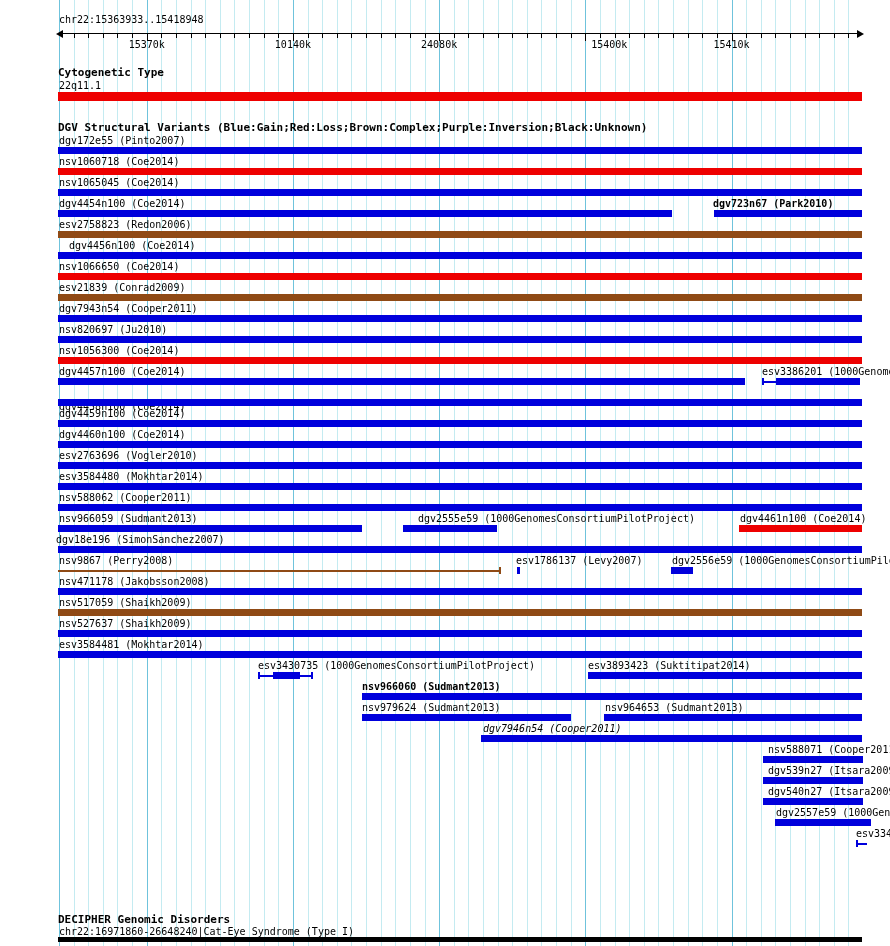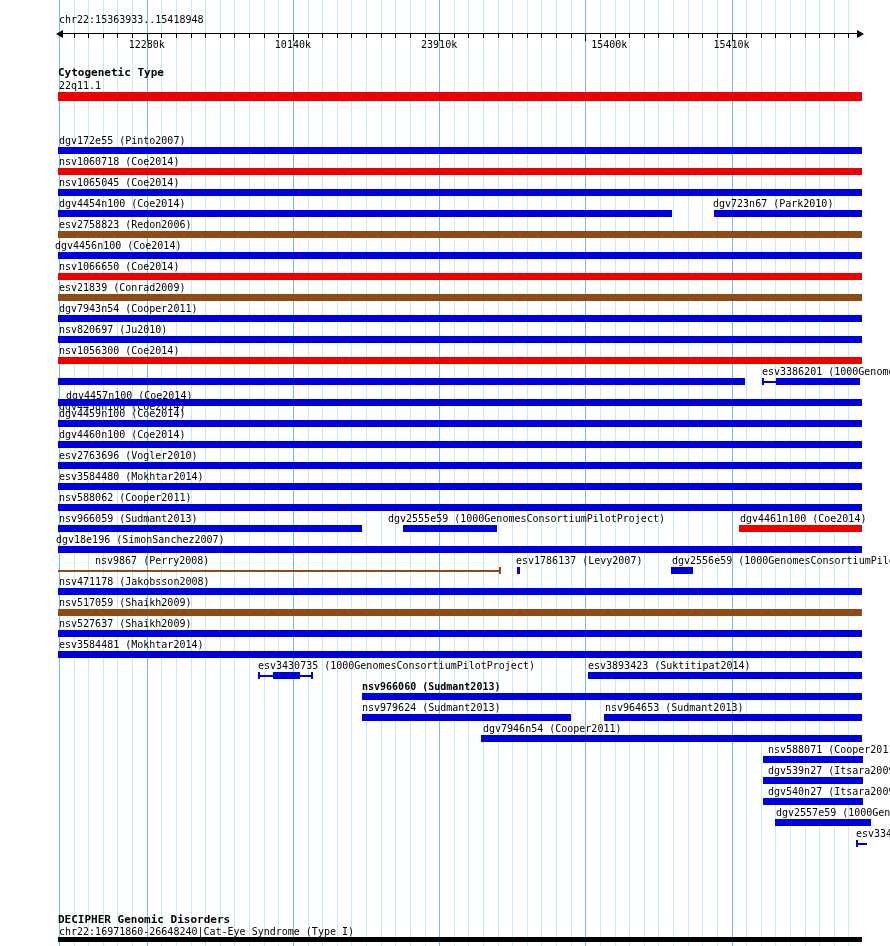--- a/index.html
+++ b/index.html
@@ -136,59 +136,60 @@
         <div class="ruler-tick" style="left: 746.14px; top: 34px; height: 4px;"></div>
         <div class="ruler-tick" style="left: 760.76px; top: 34px; height: 4px;"></div>
         <div class="ruler-tick" style="left: 775.38px; top: 34px; height: 4px;"></div>
         <div class="ruler-tick" style="left: 790px; top: 34px; height: 4px;"></div>
         <div class="ruler-tick" style="left: 804.62px; top: 34px; height: 4px;"></div>
         <div class="ruler-tick" style="left: 819.24px; top: 34px; height: 4px;"></div>
         <div class="ruler-tick" style="left: 833.86px; top: 34px; height: 4px;"></div>
         <div class="ruler-tick" style="left: 848.48px; top: 34px; height: 4px;"></div>
       </div>
     <div id="tick-labels">
-        <div class="tick-label" style="left: 146.72px; top: 39px;">12280k</div>
+        <div class="tick-label" style="left: 146.72px; top: 39px;">15370k</div>
         <div class="tick-label" style="left: 292.92px; top: 39px;">10140k</div>
-        <div class="tick-label" style="left: 439.12px; top: 39px;">23910k</div>
+        <div class="tick-label" style="left: 439.12px; top: 39px;">24080k</div>
         <div class="tick-label" style="left: 585.32px; top: 39px; margin-left: 24px;">15400k</div>
         <div class="tick-label" style="left: 731.52px; top: 39px;">15410k</div>
       </div>
   </div>
 
   <div class="hdr" style="left:58px;top:67px;">Cytogenetic Type</div>
   <div class="lbl" style="left:59px;top:80px;">22q11.1</div>
   <div class="shape" id="cytoband-bar" style="left: 58px; top: 92px; width: 804px; height: 9px; background: rgb(238, 0, 0);"></div>
 
+  <div class="hdr" style="left:58px;top:122px;">DGV Structural Variants (Blue:Gain;Red:Loss;Brown:Complex;Purple:Inversion;Black:Unknown)</div>
 
   <div id="rows">
       <div class="lbl" style="left: 59px; top: 135px;">dgv172e55 (Pinto2007)</div>
       <div>
         <div class="shape" style="left: 58px; top: 147px; width: 804px; height: 7px; background: rgb(0, 0, 220);"></div>
       </div>
       <div class="lbl" style="left: 59px; top: 156px;">nsv1060718 (Coe2014)</div>
       <div>
         <div class="shape" style="left: 58px; top: 168px; width: 804px; height: 7px; background: rgb(238, 0, 0);"></div>
       </div>
       <div class="lbl" style="left: 59px; top: 177px;">nsv1065045 (Coe2014)</div>
       <div>
         <div class="shape" style="left: 58px; top: 189px; width: 804px; height: 7px; background: rgb(0, 0, 220);"></div>
       </div>
       <div class="lbl" style="left: 59px; top: 198px;">dgv4454n100 (Coe2014)</div>
       <div>
         <div class="shape" style="left: 58px; top: 210px; width: 614px; height: 7px; background: rgb(0, 0, 220);"></div>
       </div>
-      <div class="lbl" style="left: 713px; top: 198px;">dgv723n67 (Park2010)</div>
+      <div class="lbl" style="left: 713px; top: 198px; font-weight: bold;">dgv723n67 (Park2010)</div>
       <div>
         <div class="shape" style="left: 714px; top: 210px; width: 148px; height: 7px; background: rgb(0, 0, 220);"></div>
       </div>
       <div class="lbl" style="left: 59px; top: 219px;">esv2758823 (Redon2006)</div>
       <div>
         <div class="shape" style="left: 58px; top: 231px; width: 804px; height: 7px; background: rgb(143, 74, 21);"></div>
       </div>
-      <div class="lbl" style="left: 55px; top: 240px;">dgv4456n100 (Coe2014)</div>
+      <div class="lbl" style="left: 69px; top: 240px;">dgv4456n100 (Coe2014)</div>
       <div>
         <div class="shape" style="left: 58px; top: 252px; width: 804px; height: 7px; background: rgb(0, 0, 220);"></div>
       </div>
       <div class="lbl" style="left: 59px; top: 261px;">nsv1066650 (Coe2014)</div>
       <div>
         <div class="shape" style="left: 58px; top: 273px; width: 804px; height: 7px; background: rgb(238, 0, 0);"></div>
       </div>
       <div class="lbl" style="left: 59px; top: 282px;">esv21839 (Conrad2009)</div>
       <div>
         <div class="shape" style="left: 58px; top: 294px; width: 804px; height: 7px; background: rgb(143, 74, 21);"></div>
@@ -198,21 +199,21 @@
         <div class="shape" style="left: 58px; top: 315px; width: 804px; height: 7px; background: rgb(0, 0, 220);"></div>
       </div>
       <div class="lbl" style="left: 59px; top: 324px;">nsv820697 (Ju2010)</div>
       <div>
         <div class="shape" style="left: 58px; top: 336px; width: 804px; height: 7px; background: rgb(0, 0, 220);"></div>
       </div>
       <div class="lbl" style="left: 59px; top: 345px;">nsv1056300 (Coe2014)</div>
       <div>
         <div class="shape" style="left: 58px; top: 357px; width: 804px; height: 7px; background: rgb(238, 0, 0);"></div>
       </div>
-      <div class="lbl" style="left: 66px; top: 366px; margin-top: 24px;">dgv4457n100 (Coe2014)</div>
+      <div class="lbl" style="left: 59px; top: 366px;">dgv4457n100 (Coe2014)</div>
       <div>
         <div class="shape" style="left: 58px; top: 378px; width: 687px; height: 7px; background: rgb(0, 0, 220);"></div>
       </div>
       <div class="lbl" style="left: 762px; top: 366px;">esv3386201 (1000GenomesConsortiumPilotProject)</div>
       <div>
         <div class="shape" style="left: 762px; top: 378px; width: 2px; height: 7px; background: rgb(0, 0, 220);"></div>
         <div class="shape" style="left: 764px; top: 381px; width: 12px; height: 2px; background: rgb(0, 0, 220);"></div>
         <div class="shape" style="left: 776px; top: 378px; width: 84px; height: 7px; background: rgb(0, 0, 220);"></div>
       </div>
       <div class="lbl" style="left: 59px; top: 387px; margin-top: 14px;">dgv4458n100 (Coe2014)</div>
@@ -236,33 +237,33 @@
         <div class="shape" style="left: 58px; top: 483px; width: 804px; height: 7px; background: rgb(0, 0, 220);"></div>
       </div>
       <div class="lbl" style="left: 59px; top: 492px;">nsv588062 (Cooper2011)</div>
       <div>
         <div class="shape" style="left: 58px; top: 504px; width: 804px; height: 7px; background: rgb(0, 0, 220);"></div>
       </div>
       <div class="lbl" style="left: 59px; top: 513px;">nsv966059 (Sudmant2013)</div>
       <div>
         <div class="shape" style="left: 58px; top: 525px; width: 304px; height: 7px; background: rgb(0, 0, 220);"></div>
       </div>
-      <div class="lbl" style="left: 388px; top: 513px;">dgv2555e59 (1000GenomesConsortiumPilotProject)</div>
+      <div class="lbl" style="left: 418px; top: 513px;">dgv2555e59 (1000GenomesConsortiumPilotProject)</div>
       <div>
         <div class="shape" style="left: 403px; top: 525px; width: 94px; height: 7px; background: rgb(0, 0, 220);"></div>
       </div>
       <div class="lbl" style="left: 740px; top: 513px;">dgv4461n100 (Coe2014)</div>
       <div>
         <div class="shape" style="left: 739px; top: 525px; width: 123px; height: 7px; background: rgb(238, 0, 0);"></div>
       </div>
       <div class="lbl" style="left: 56px; top: 534px;">dgv18e196 (SimonSanchez2007)</div>
       <div>
         <div class="shape" style="left: 58px; top: 546px; width: 804px; height: 7px; background: rgb(0, 0, 220);"></div>
       </div>
-      <div class="lbl" style="left: 59px; top: 555px; margin-left: 36px;">nsv9867 (Perry2008)</div>
+      <div class="lbl" style="left: 59px; top: 555px;">nsv9867 (Perry2008)</div>
       <div>
         <div class="shape" style="left: 58px; top: 570px; width: 441px; height: 2px; background: rgb(143, 74, 21);"></div>
         <div class="shape" style="left: 499px; top: 567px; width: 2px; height: 7px; background: rgb(143, 74, 21);"></div>
       </div>
       <div class="lbl" style="left: 516px; top: 555px;">esv1786137 (Levy2007)</div>
       <div>
         <div class="shape" style="left: 517px; top: 567px; width: 3px; height: 7px; background: rgb(0, 0, 220);"></div>
       </div>
       <div class="lbl" style="left: 672px; top: 555px;">dgv2556e59 (1000GenomesConsortiumPilotProject)</div>
       <div>
@@ -301,21 +302,21 @@
         <div class="shape" style="left: 362px; top: 693px; width: 500px; height: 7px; background: rgb(0, 0, 220);"></div>
       </div>
       <div class="lbl" style="left: 362px; top: 702px;">nsv979624 (Sudmant2013)</div>
       <div>
         <div class="shape" style="left: 362px; top: 714px; width: 209px; height: 7px; background: rgb(0, 0, 220);"></div>
       </div>
       <div class="lbl" style="left: 605px; top: 702px;">nsv964653 (Sudmant2013)</div>
       <div>
         <div class="shape" style="left: 604px; top: 714px; width: 258px; height: 7px; background: rgb(0, 0, 220);"></div>
       </div>
-      <div class="lbl" style="left: 483px; top: 723px;">dgv7946n54 (Cooper2011)</div>
+      <div class="lbl" style="left: 483px; top: 723px; font-style: italic;">dgv7946n54 (Cooper2011)</div>
       <div>
         <div class="shape" style="left: 481px; top: 735px; width: 381px; height: 7px; background: rgb(0, 0, 220);"></div>
       </div>
       <div class="lbl" style="left: 768px; top: 744px;">nsv588071 (Cooper2011)</div>
       <div>
         <div class="shape" style="left: 763px; top: 756px; width: 100px; height: 7px; background: rgb(0, 0, 220);"></div>
       </div>
       <div class="lbl" style="left: 768px; top: 765px;">dgv539n27 (Itsara2009)</div>
       <div>
         <div class="shape" style="left: 763px; top: 777px; width: 100px; height: 7px; background: rgb(0, 0, 220);"></div>

